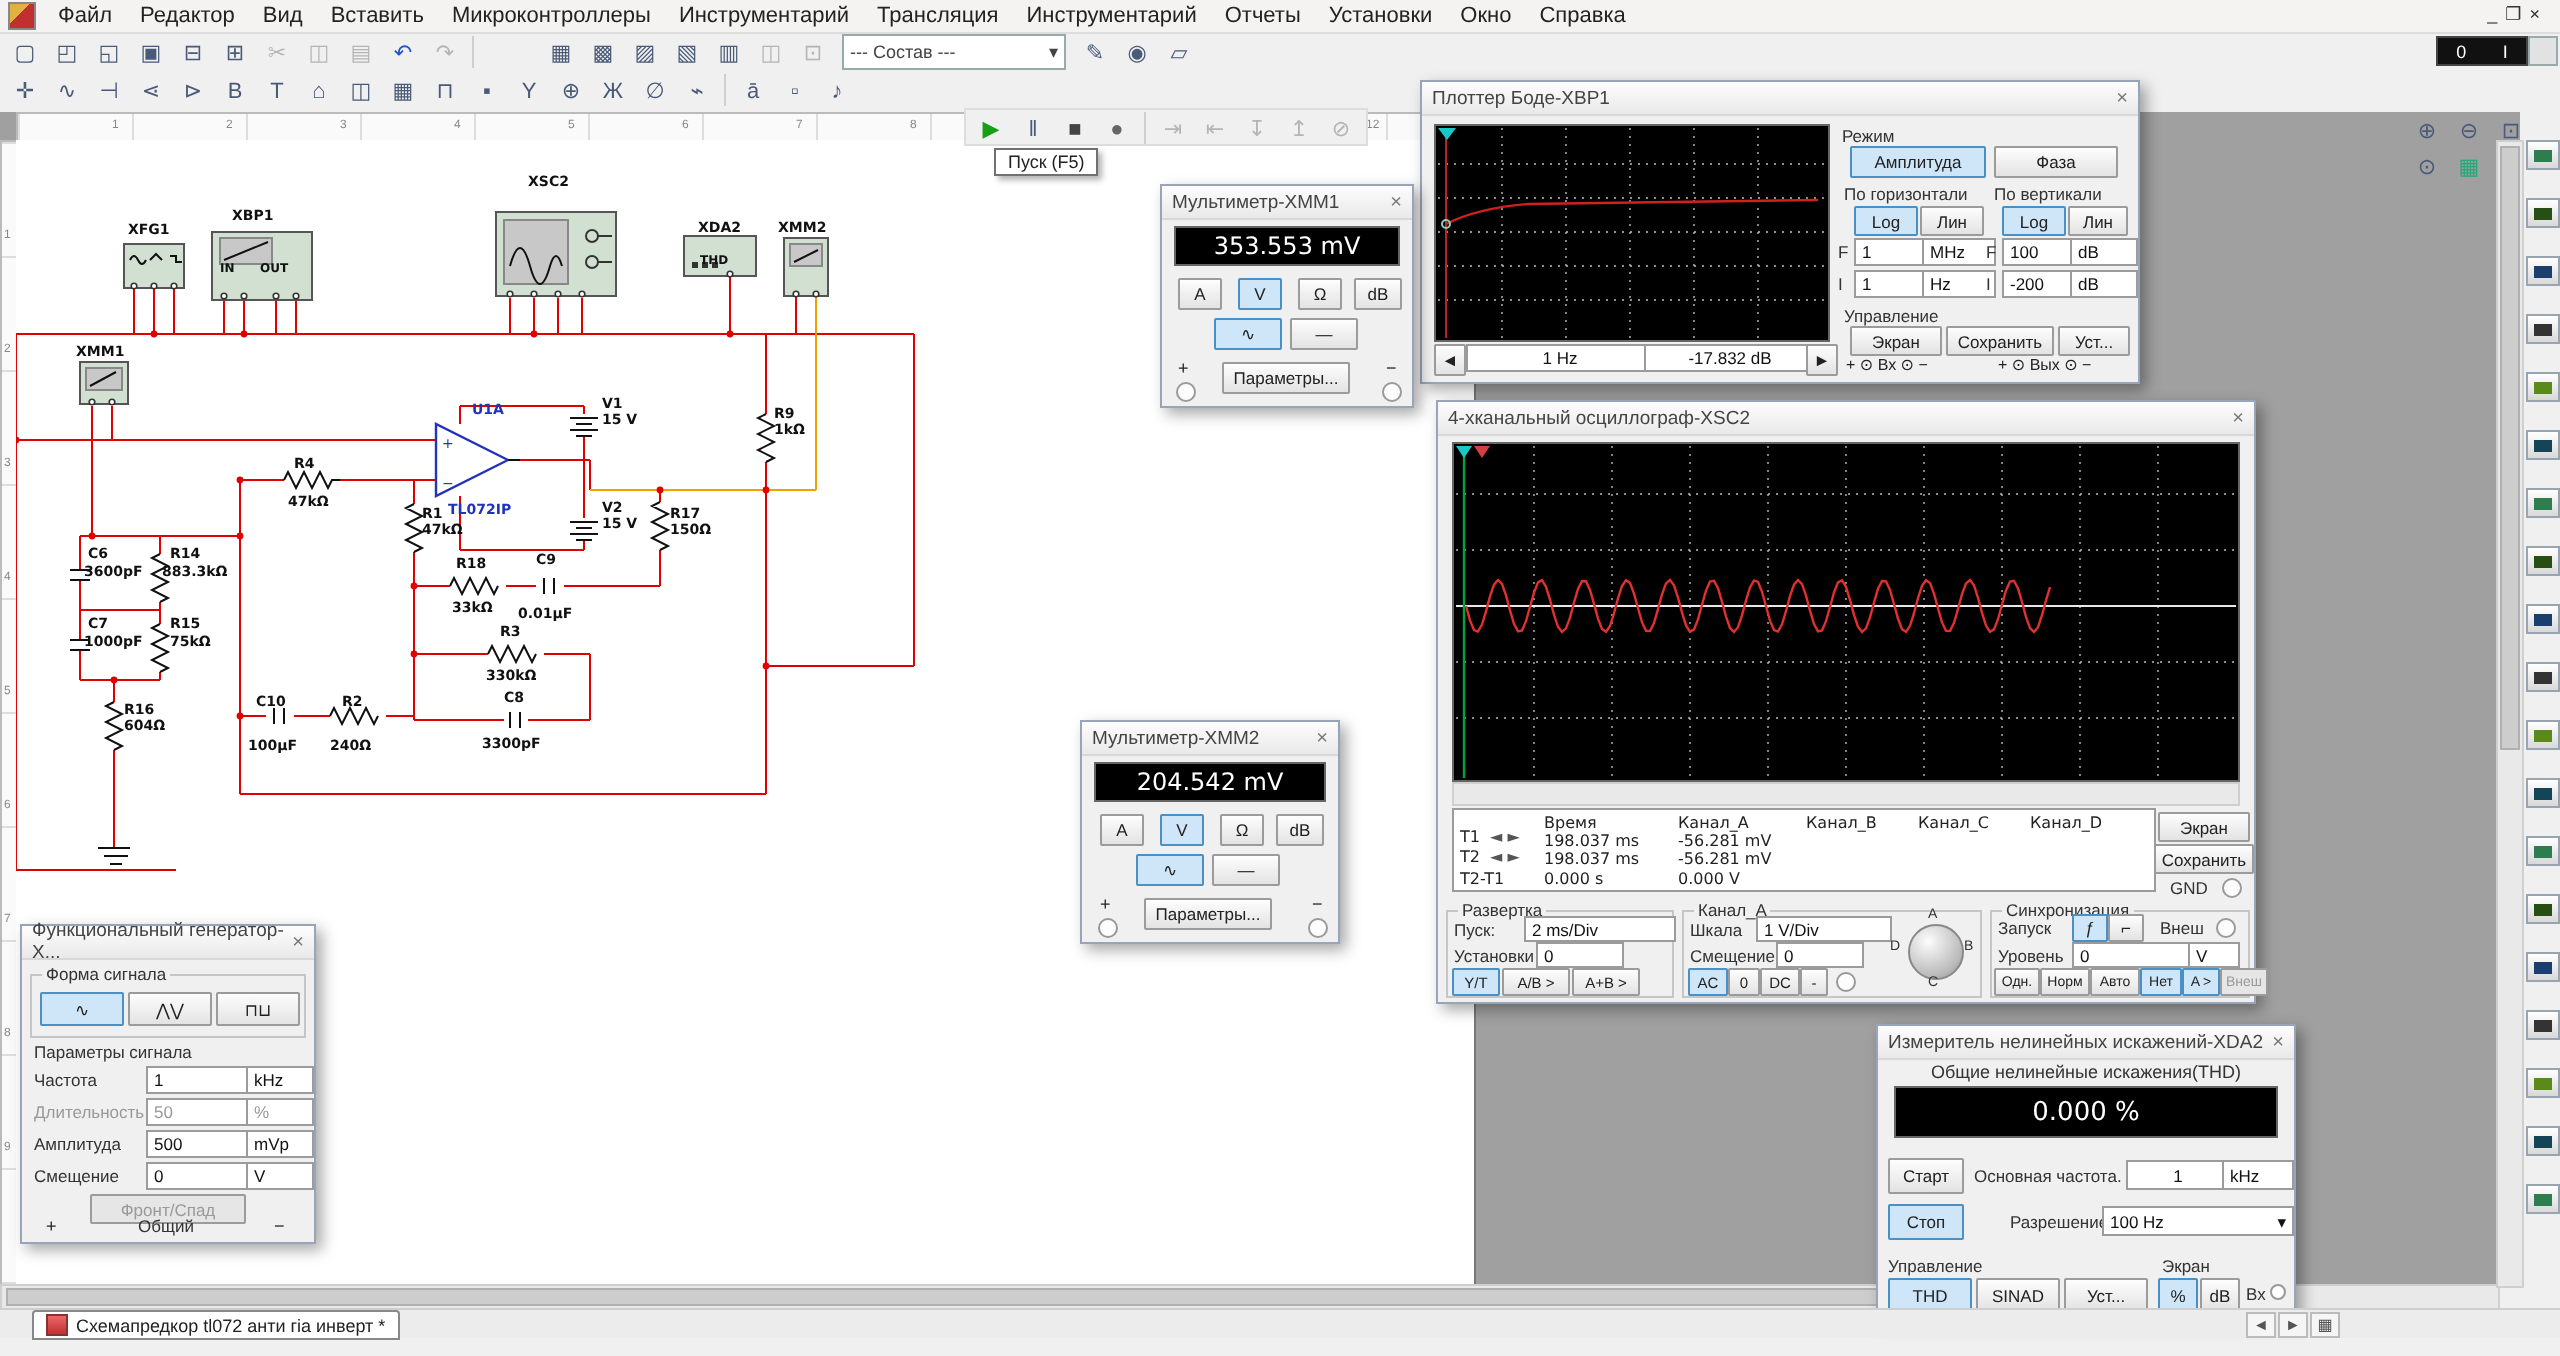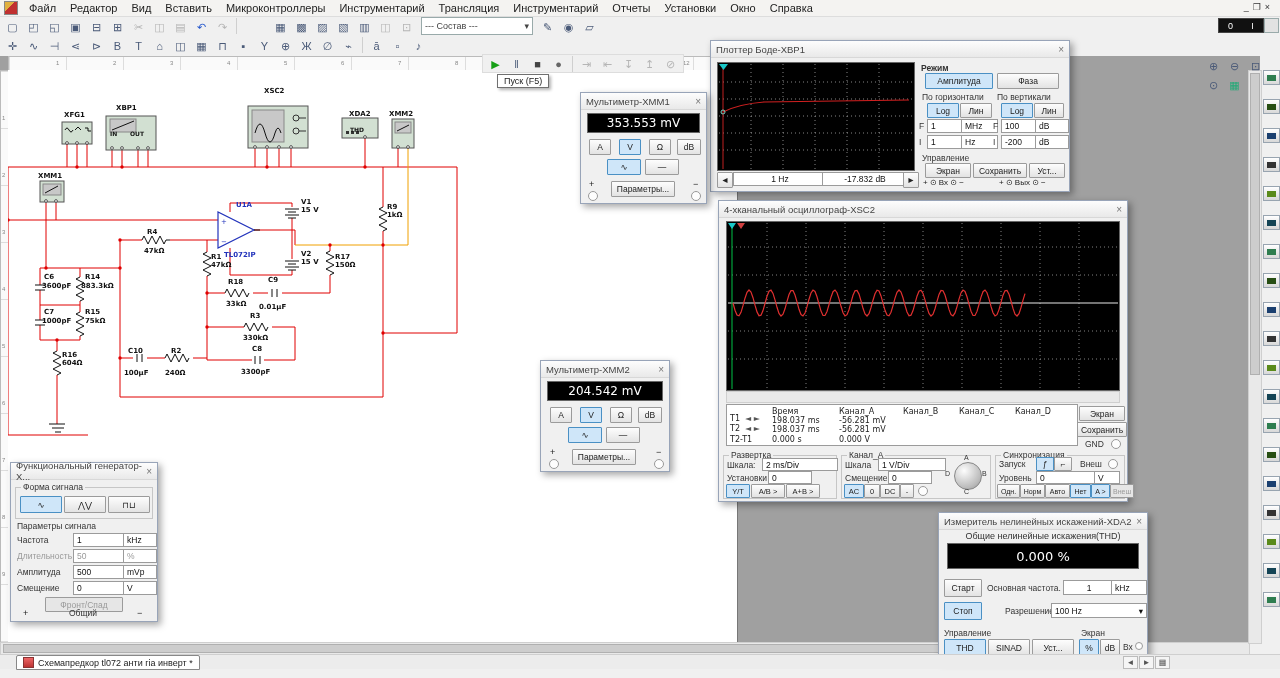--- a/index.html
+++ b/index.html
@@ -439,21 +439,21 @@
         <path d="M4,0 V105" stroke="#c02020" stroke-width="1"></path>
         <path d="M4,48 Q20,40 45,38 L190,36" stroke="#d02020" fill="none" stroke-width="1.2"></path>
         <circle cx="4" cy="48" r="2" fill="none" stroke="#7fd4c4"></circle>
         <polygon points="0,0 9,0 4.5,6" fill="#19c7c7"></polygon>
       </svg>
     </div>
     <div class="btn" style="left:6px;top:131px;width:14px;height:14px;">◄</div>
     <div class="fld" style="left:22px;top:131px;width:86px;height:12px;justify-content:center;">1 Hz</div>
     <div class="fld" style="left:111px;top:131px;width:78px;height:12px;justify-content:center;">-17.832 dB</div>
     <div class="btn" style="left:192px;top:131px;width:14px;height:14px;">►</div>
-    <div class="lbl" style="left:210px;top:22px;font-weight:bold;">Режим</div>
+    <div class="lbl" style="left:210px;top:22px;">Режим</div>
     <div class="btn sel" style="left:214px;top:32px;width:66px;height:14px;">Амплитуда</div>
     <div class="btn" style="left:286px;top:32px;width:60px;height:14px;">Фаза</div>
     <div class="lbl" style="left:211px;top:51px;">По горизонтали</div>
     <div class="lbl" style="left:286px;top:51px;">По вертикали</div>
     <div class="btn sel" style="left:216px;top:62px;width:30px;height:13px;">Log</div>
     <div class="btn" style="left:249px;top:62px;width:30px;height:13px;">Лин</div>
     <div class="btn sel" style="left:290px;top:62px;width:30px;height:13px;">Log</div>
     <div class="btn" style="left:323px;top:62px;width:28px;height:13px;">Лин</div>
     <div class="lbl" style="left:208px;top:80px;">F</div>
     <div class="fld" style="left:216px;top:78px;width:32px;height:12px;">1</div>
@@ -536,21 +536,21 @@
         </g>
       </svg>
     </div>
     <div class="btn" style="left:360px;top:205px;width:44px;height:13px;">Экран</div>
     <div class="btn" style="left:358px;top:221px;width:48px;height:13px;">Сохранить</div>
     <div class="lbl" style="left:366px;top:238px;">GND</div>
     <div class="radio" style="left:392px;top:238px;"></div>
 
     <div class="grp" style="left:4px;top:254px;width:112px;height:42px;">
       <span class="gl">Развертка</span>
-      <div class="lbl" style="left:3px;top:4px;">Шкала:</div>
+      <div class="lbl" style="left:3px;top:4px;">Пуск:</div>
       <div class="fld" style="left:38px;top:2px;width:68px;height:11px;">2 ms/Div</div>
       <div class="lbl" style="left:3px;top:17px;">Установки</div>
       <div class="fld" style="left:44px;top:15px;width:36px;height:11px;">0</div>
       <div class="btn sel" style="left:2px;top:28px;width:22px;height:12px;font-size:7.5px;">Y/T</div>
       <div class="btn" style="left:27px;top:28px;width:32px;height:12px;font-size:7.5px;">A/B &gt;</div>
       <div class="btn" style="left:62px;top:28px;width:32px;height:12px;font-size:7.5px;">A+B &gt;</div>
     </div>
 
     <div class="grp" style="left:122px;top:254px;width:148px;height:42px;">
       <span class="gl">Канал_A</span>

